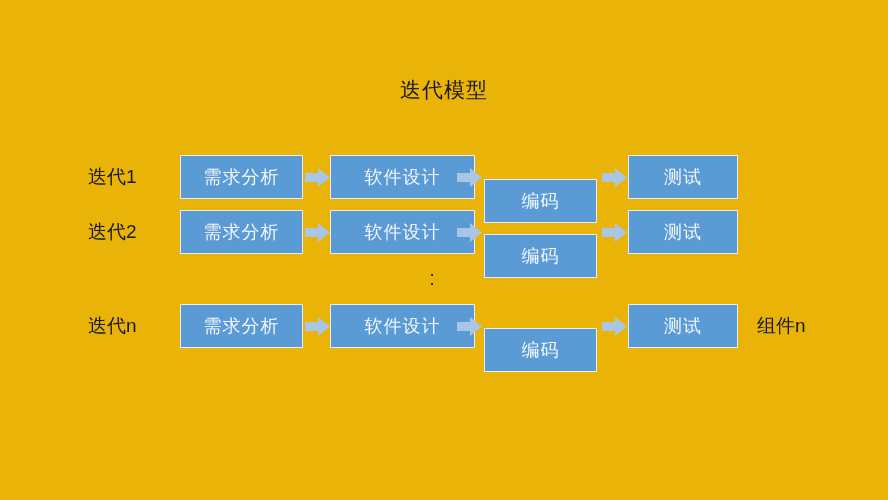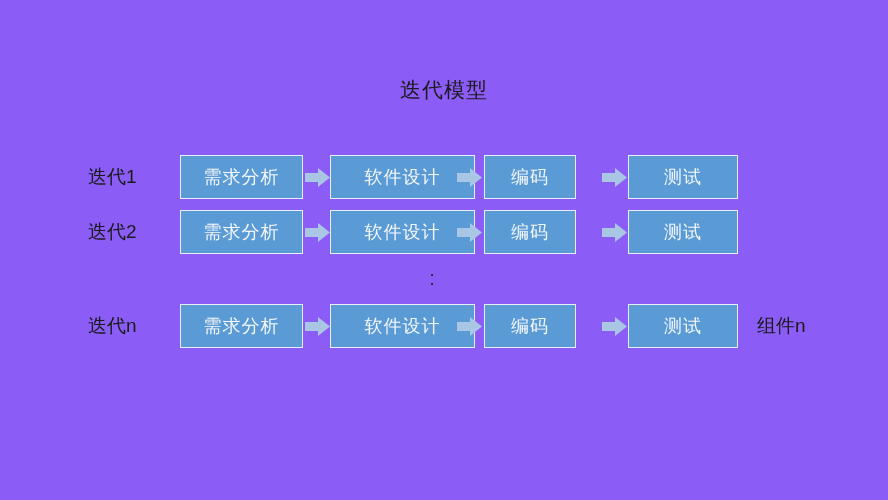--- a/index.html
+++ b/index.html
@@ -12,21 +12,21 @@
     background: #ffffff;
     font-family: "Liberation Sans", "DejaVu Sans", sans-serif;
     overflow: hidden;
     position: relative;
   }
   .slide {
     position: absolute;
     left: 0; top: 0;
     width: 888px;
     height: 500px;
-    background: #8b5cf6;
+    background: #eab308;
   }
   .title {
     position: absolute;
     left: 0;
     top: 76px;
     width: 888px;
     text-align: center;
     font-size: 21px;
     color: #1a1a1a;
     letter-spacing: 1px;
@@ -68,21 +68,21 @@
     border: 1px solid #e8eef5;
     box-sizing: border-box;
     color: #f3f7fb;
     font-size: 18px;
     line-height: 42px;
     text-align: center;
     letter-spacing: 1px;
   }
   .stage.c0 { left: 174px; width: 123px; margin-left: 6px; }
   .stage.c1 { left: 330px; width: 145px; }
-  .stage.c2 { left: 484px; width: 92px; }
+  .stage.c2 { left: 484px; width: 113px; margin-top: 24px; }
   .stage.c3 { left: 628px; width: 110px; }
 
   .arrow {
     position: absolute;
     top: 13px;
     width: 25px;
     height: 19px;
   }
   .arrow.a0 { left: 305px; }
   .arrow.a1 { left: 457px; }

